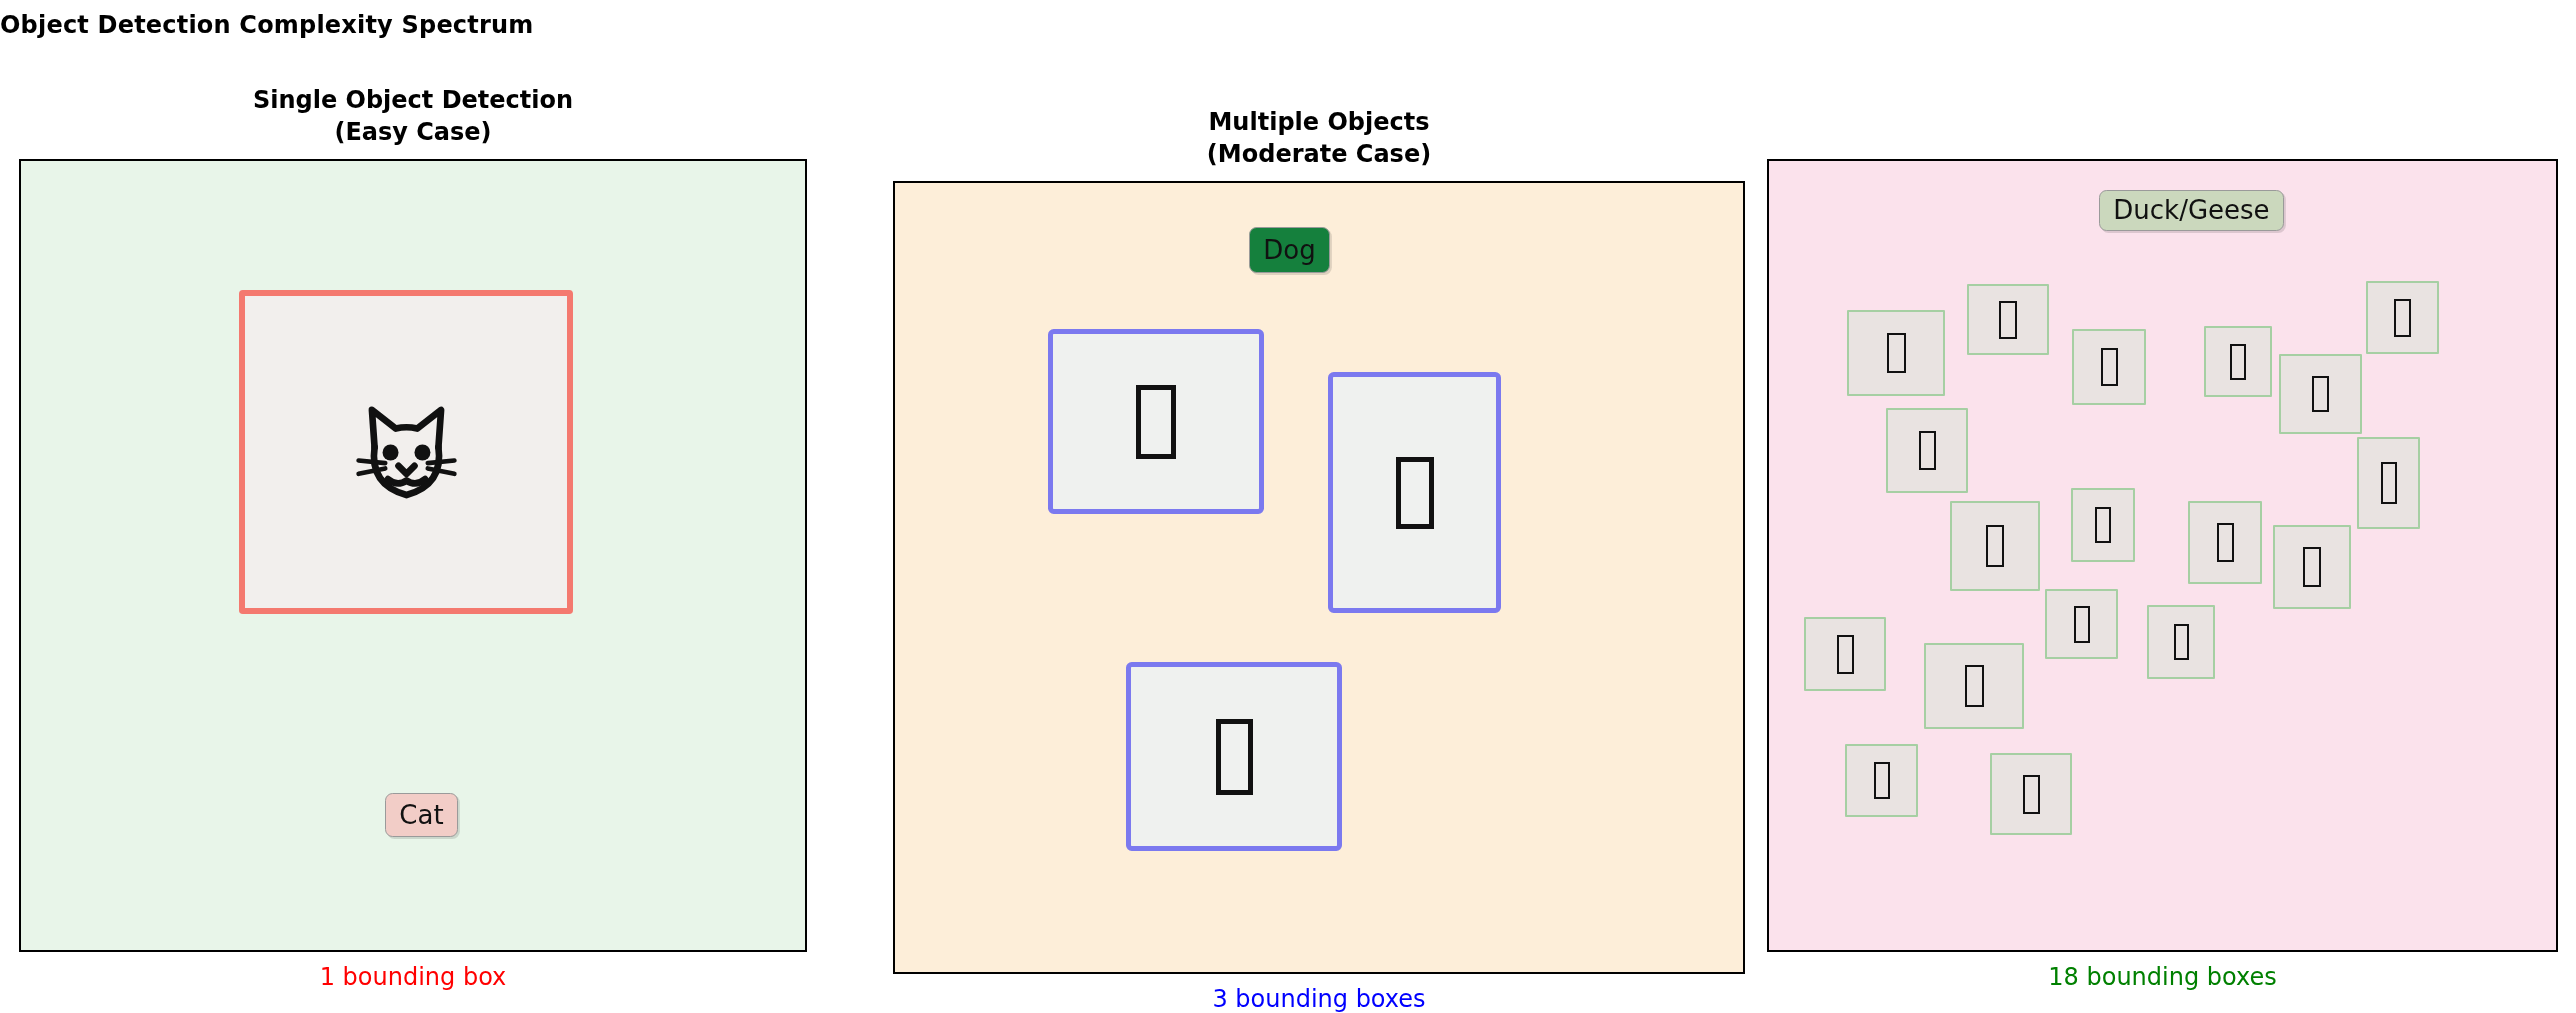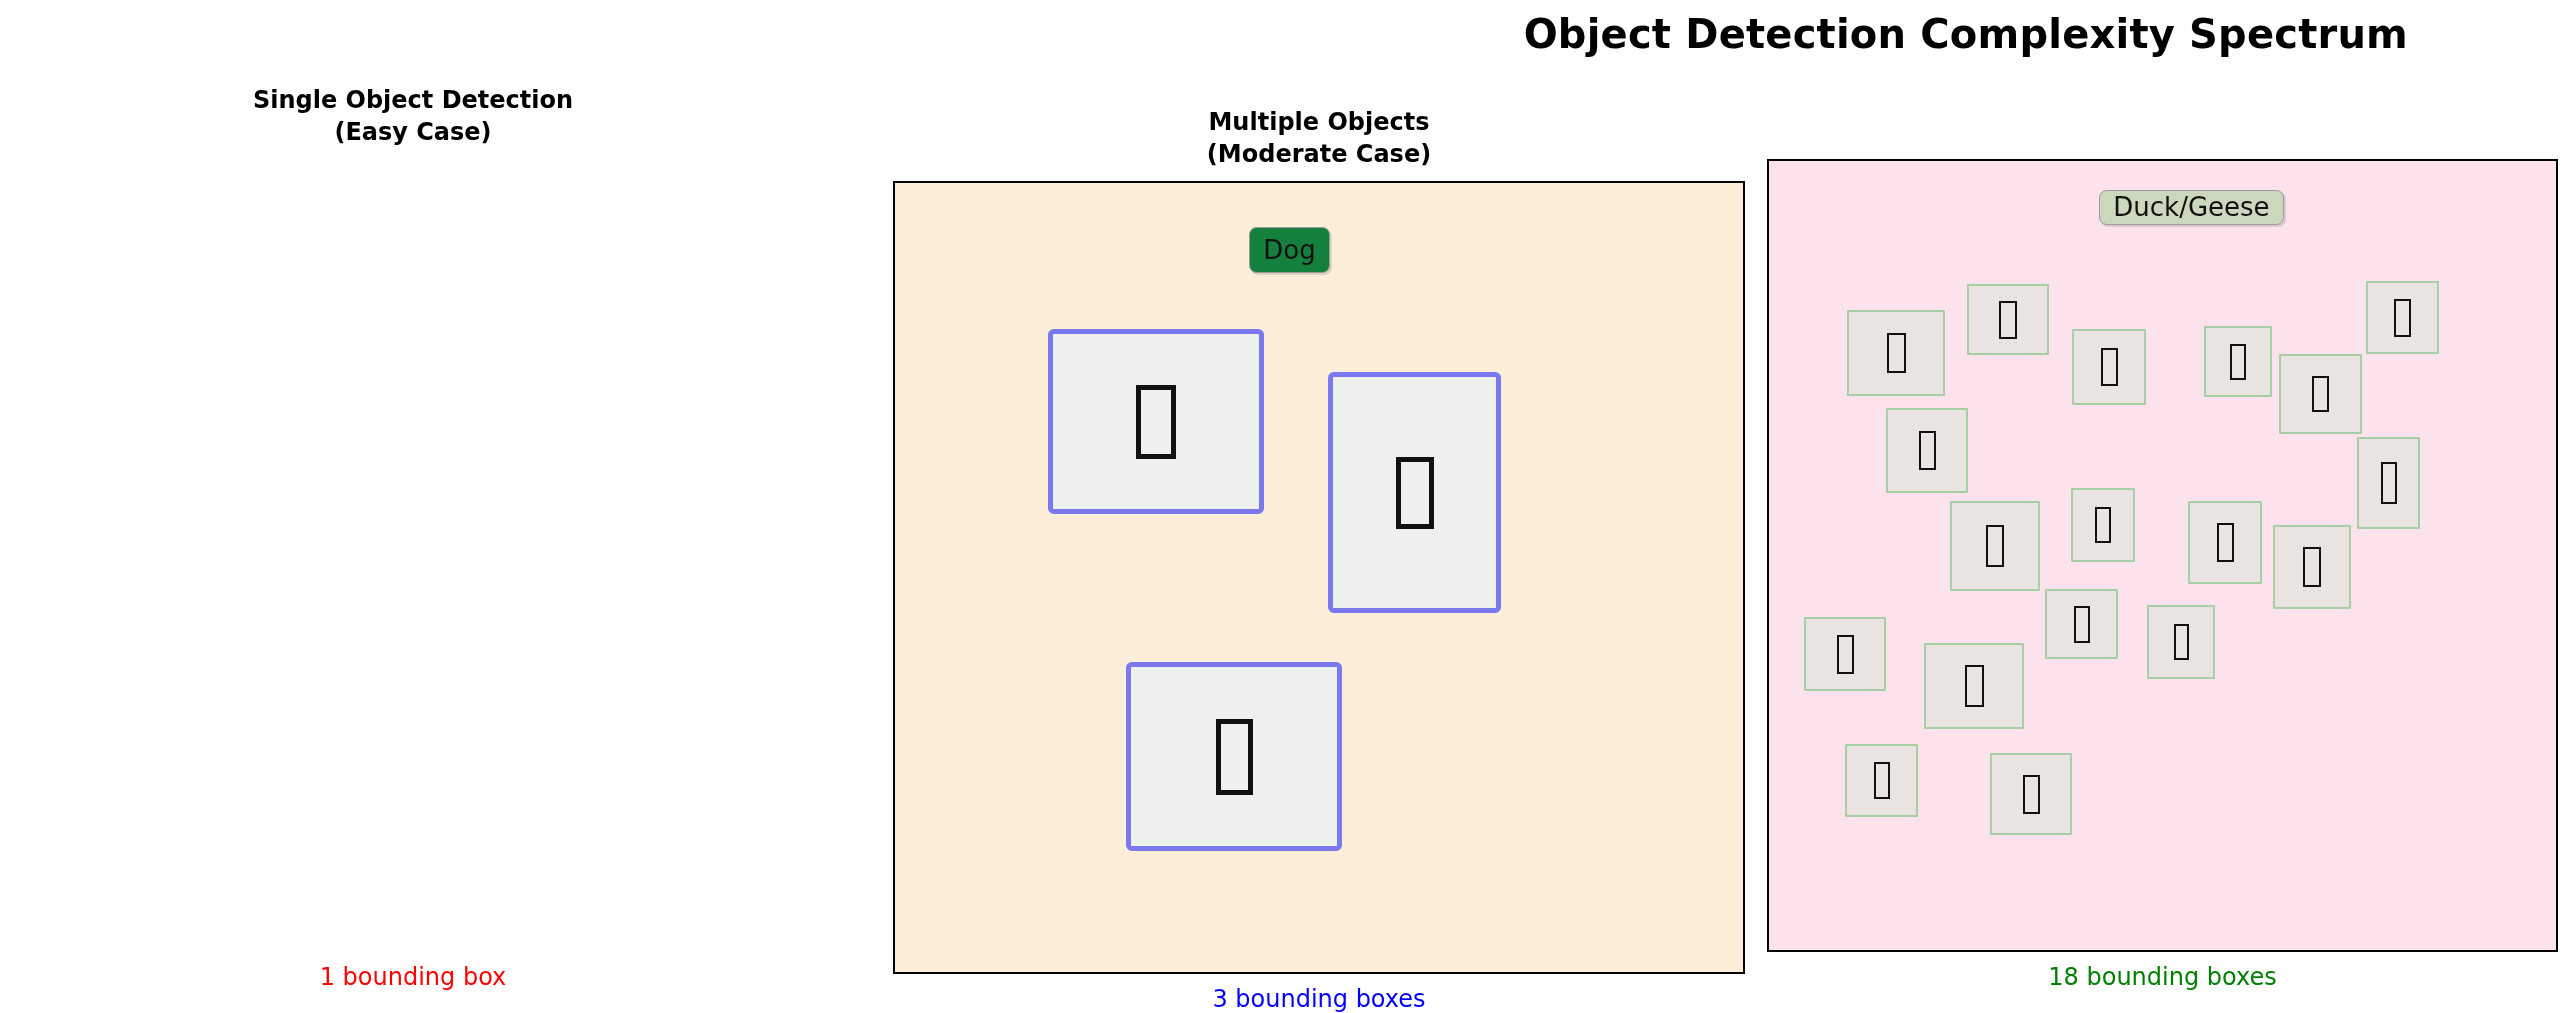--- a/index.html
+++ b/index.html
@@ -15,22 +15,22 @@
     overflow: hidden;
     position: relative;
   }
 
   
   #figure-title {
     position: absolute;
     top: 11.4px;
     left: 0;
     width: 2408px;
-    text-align: right;
-    font-size: 40px;
+    text-align: left;
+    font-size: 24px;
     font-weight: bold;
     color: #000000;
     letter-spacing: 0.2px;
   }
 
   
   #panels {
     position: absolute;
     top: 0;
     left: 0;
@@ -132,20 +132,40 @@
 <body>
 
 <div id="figure-title">Object Detection Complexity Spectrum</div>
 
 <div id="panels">
 
   <div class="panel" id="panel-easy">
     <div class="panel-title">Single Object Detection
 (Easy Case)</div>
 
+    <div class="panel-canvas" id="canvas-easy" style="background: rgb(232, 245, 233);">
+
+      <div class="det-box" id="easy-box-0" style="left: 218px; top: 129px; width: 334px; height: 324px; border: 6.7px solid rgb(244, 121, 111); border-radius: 3.8px; background: rgb(242, 239, 237);">
+        <svg id="cat-face-icon" width="133" height="133" viewBox="0 0 100 100" aria-hidden="true">
+          <g fill="none" stroke="#111111" stroke-width="5" stroke-linecap="round" stroke-linejoin="round">
+            <path d="M26 46 L24 18 L42 32 Q50 30 58 32 L76 18 L74 46"></path>
+            <path d="M26 46 Q22 74 50 82 Q78 74 74 46"></path>
+            <ellipse cx="38" cy="50" rx="6" ry="6" fill="#111111" stroke="none"></ellipse>
+            <ellipse cx="62" cy="50" rx="6" ry="6" fill="#111111" stroke="none"></ellipse>
+            <path d="M44 60 L50 66 L56 60"></path>
+            <path d="M36 70 Q43 76 50 71 Q57 76 64 70"></path>
+            <path d="M14 56 L34 58 M14 66 L34 62 M86 56 L66 58 M86 66 L66 62" stroke-width="3.5"></path>
+          </g>
+        </svg>
+      </div>
+
+      <div class="class-chip" id="easy-chip" style="left: 364px; top: 632px; min-width: 69px; height: 44px; background: rgb(242, 205, 199);">
+        <span>Cat</span>
+      </div>
+    </div>
 
     <div class="panel-caption" id="caption-easy" style="color: rgb(255, 0, 0);">1 bounding box</div>
   </div>
 
   <div class="panel" id="panel-moderate">
     <div class="panel-title">Multiple Objects
 (Moderate Case)</div>
 
     <div class="panel-canvas" id="canvas-moderate" style="background: rgb(253, 238, 217);">
         <div class="det-box" style="left: 231px; top: 479px; width: 216px; height: 189px; border: 5.7px solid rgb(123, 121, 239); border-radius: 5.7px; background: rgb(239, 241, 239);">
@@ -217,21 +237,21 @@
         <div class="det-box" style="left: 303px; top: 168px; width: 74px; height: 76px; border: 2.9px solid rgb(166, 207, 163); border-radius: 1px; background: rgb(233, 227, 225);">
           <span class="obj-glyph tofu" style="width: 17px; height: 38px; border-width: 2.9px; border-color: rgb(17, 17, 17);"></span>
         </div>
         <div class="det-box" style="left: 198px; top: 123px; width: 82px; height: 71px; border: 2.9px solid rgb(166, 207, 163); border-radius: 1px; background: rgb(233, 227, 225);">
           <span class="obj-glyph tofu" style="width: 18px; height: 38px; border-width: 2.9px; border-color: rgb(17, 17, 17);"></span>
         </div>
         <div class="det-box" style="left: 78px; top: 149px; width: 98px; height: 86px; border: 2.9px solid rgb(166, 207, 163); border-radius: 1px; background: rgb(233, 227, 225);">
           <span class="obj-glyph tofu" style="width: 19px; height: 40px; border-width: 2.9px; border-color: rgb(17, 17, 17);"></span>
         </div>
 
-      <div class="class-chip" id="hard-chip" style="left: 330px; top: 28.5px; min-width: 165px; height: 35px; background: rgb(203, 216, 189);">
+      <div class="class-chip" id="hard-chip" style="left: 330px; top: 28.5px; min-width: 165px; height: 41px; background: rgb(203, 216, 189);">
         <span>Duck/Geese</span>
       </div>
     </div>
 
     <div class="panel-caption" id="caption-hard" style="color: rgb(0, 128, 0);">18 bounding boxes</div>
   </div>
 
 </div>
 
 

